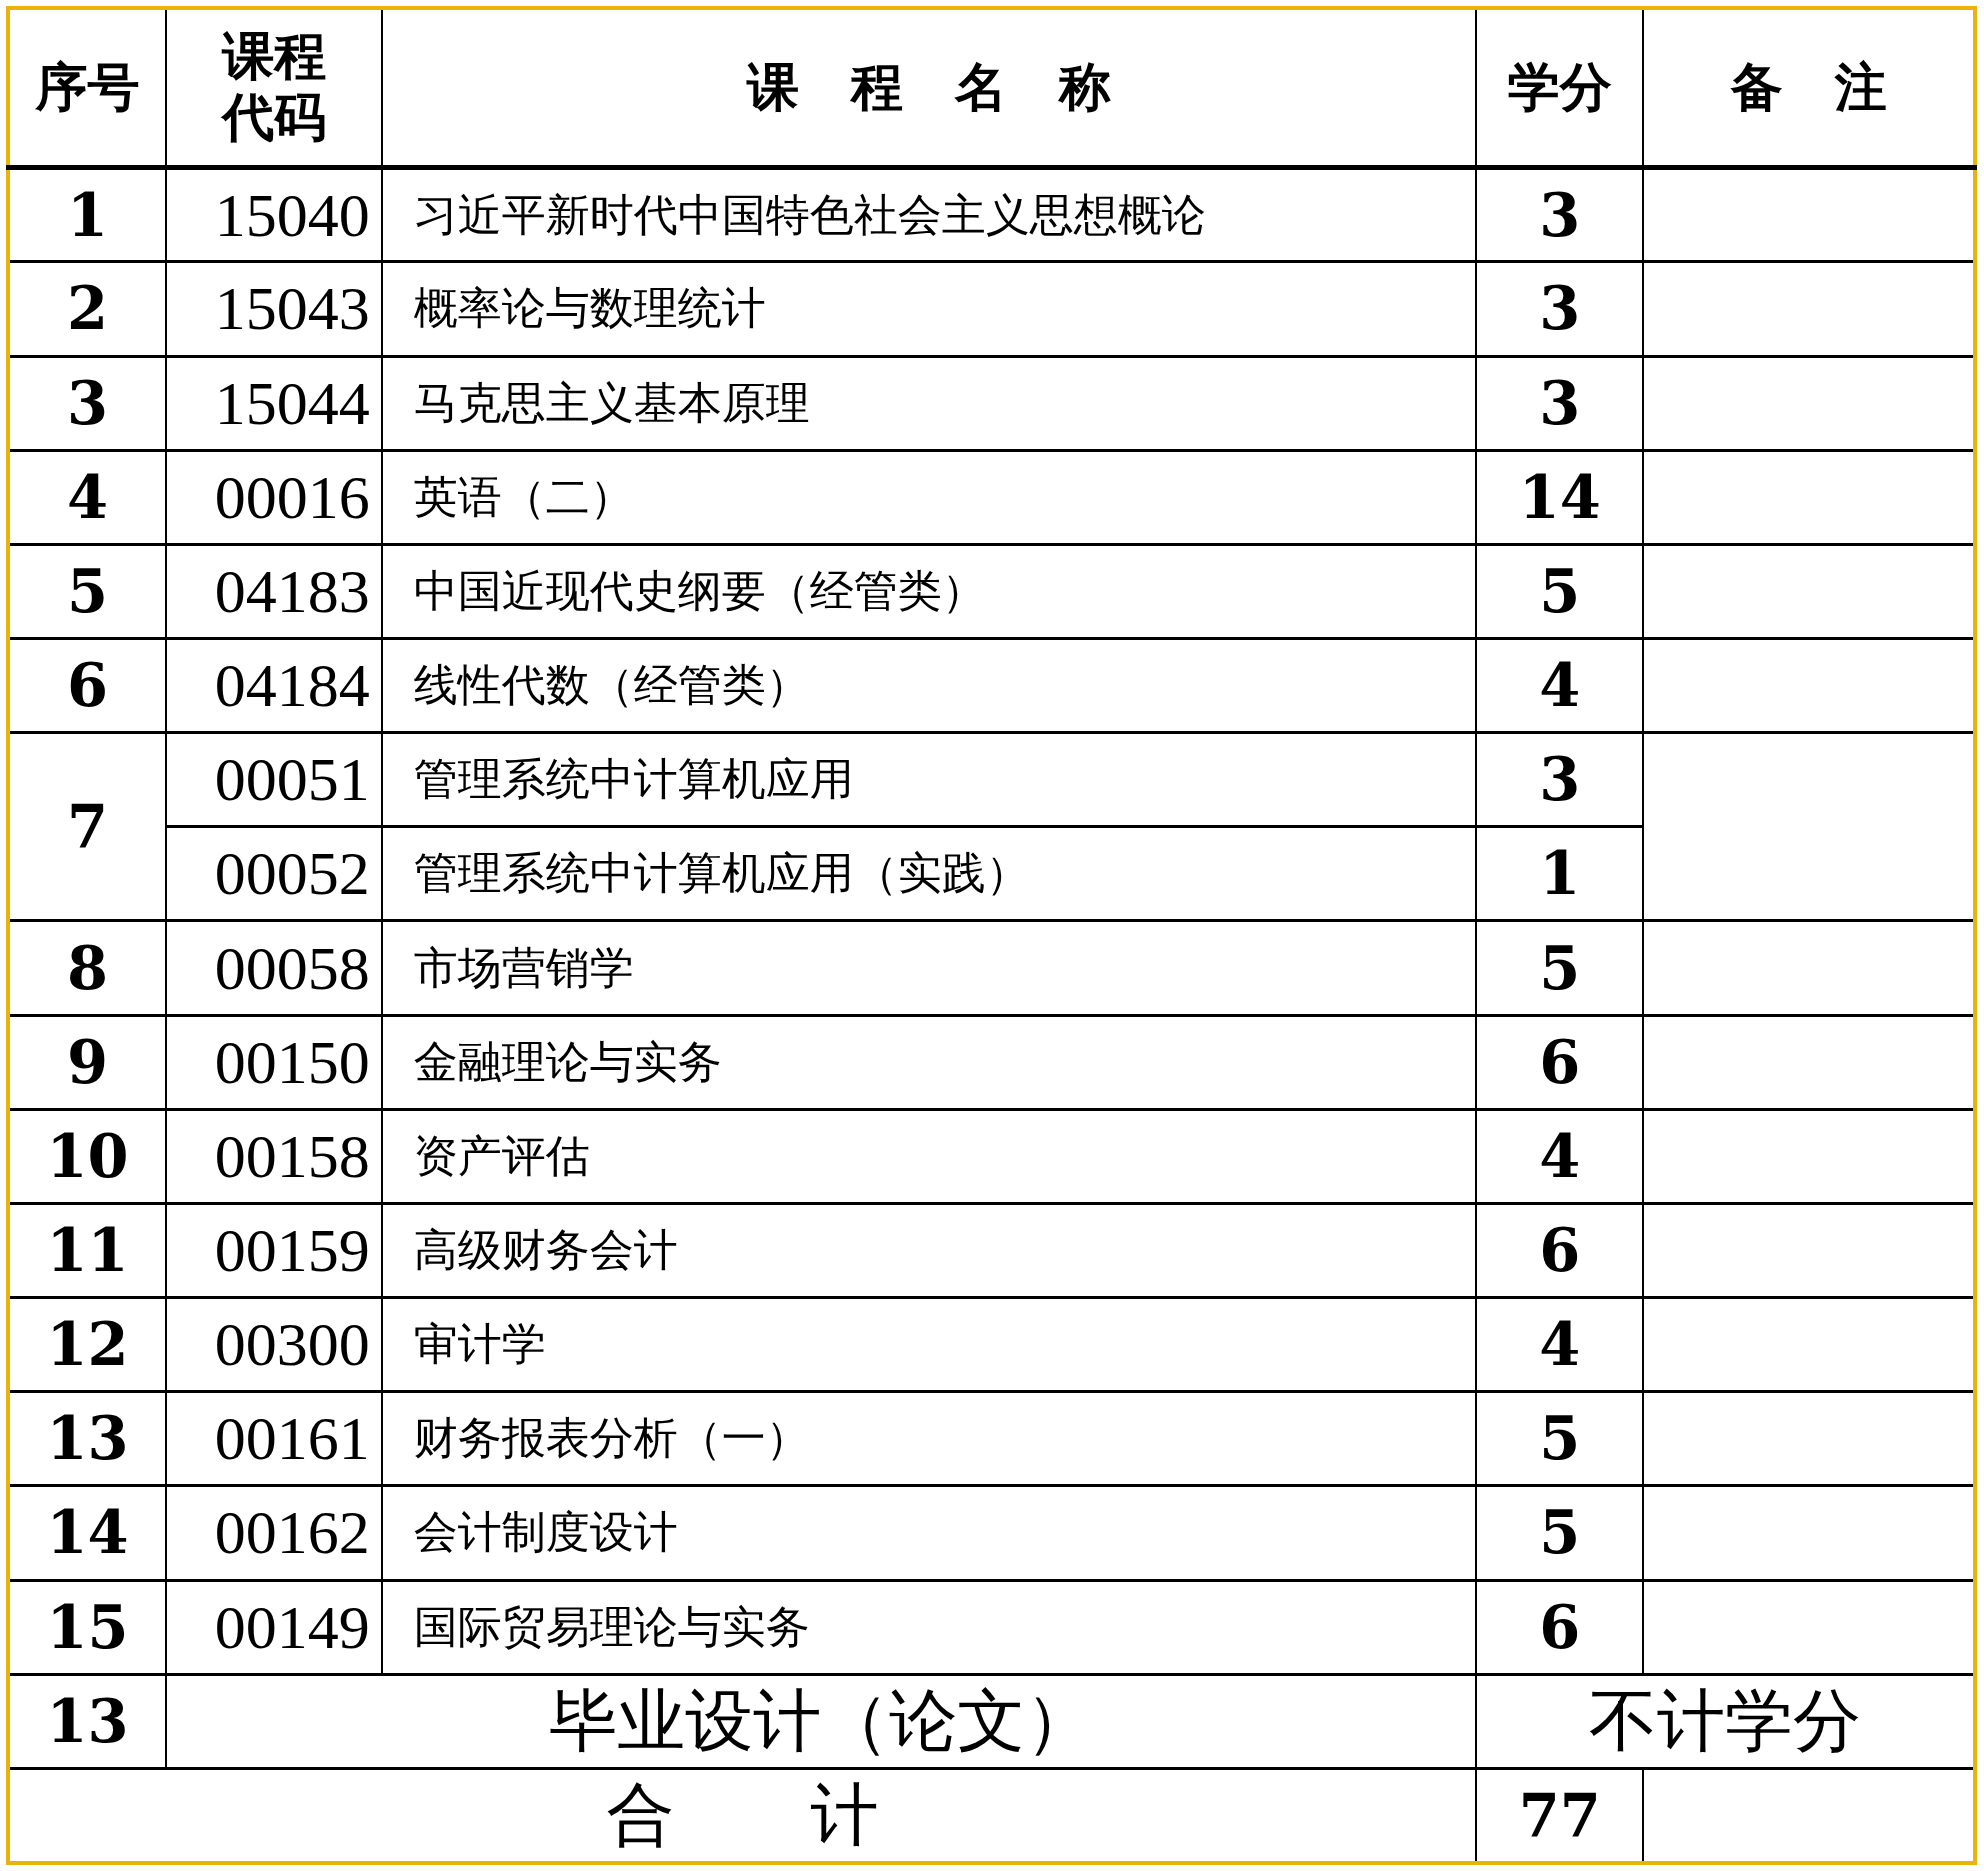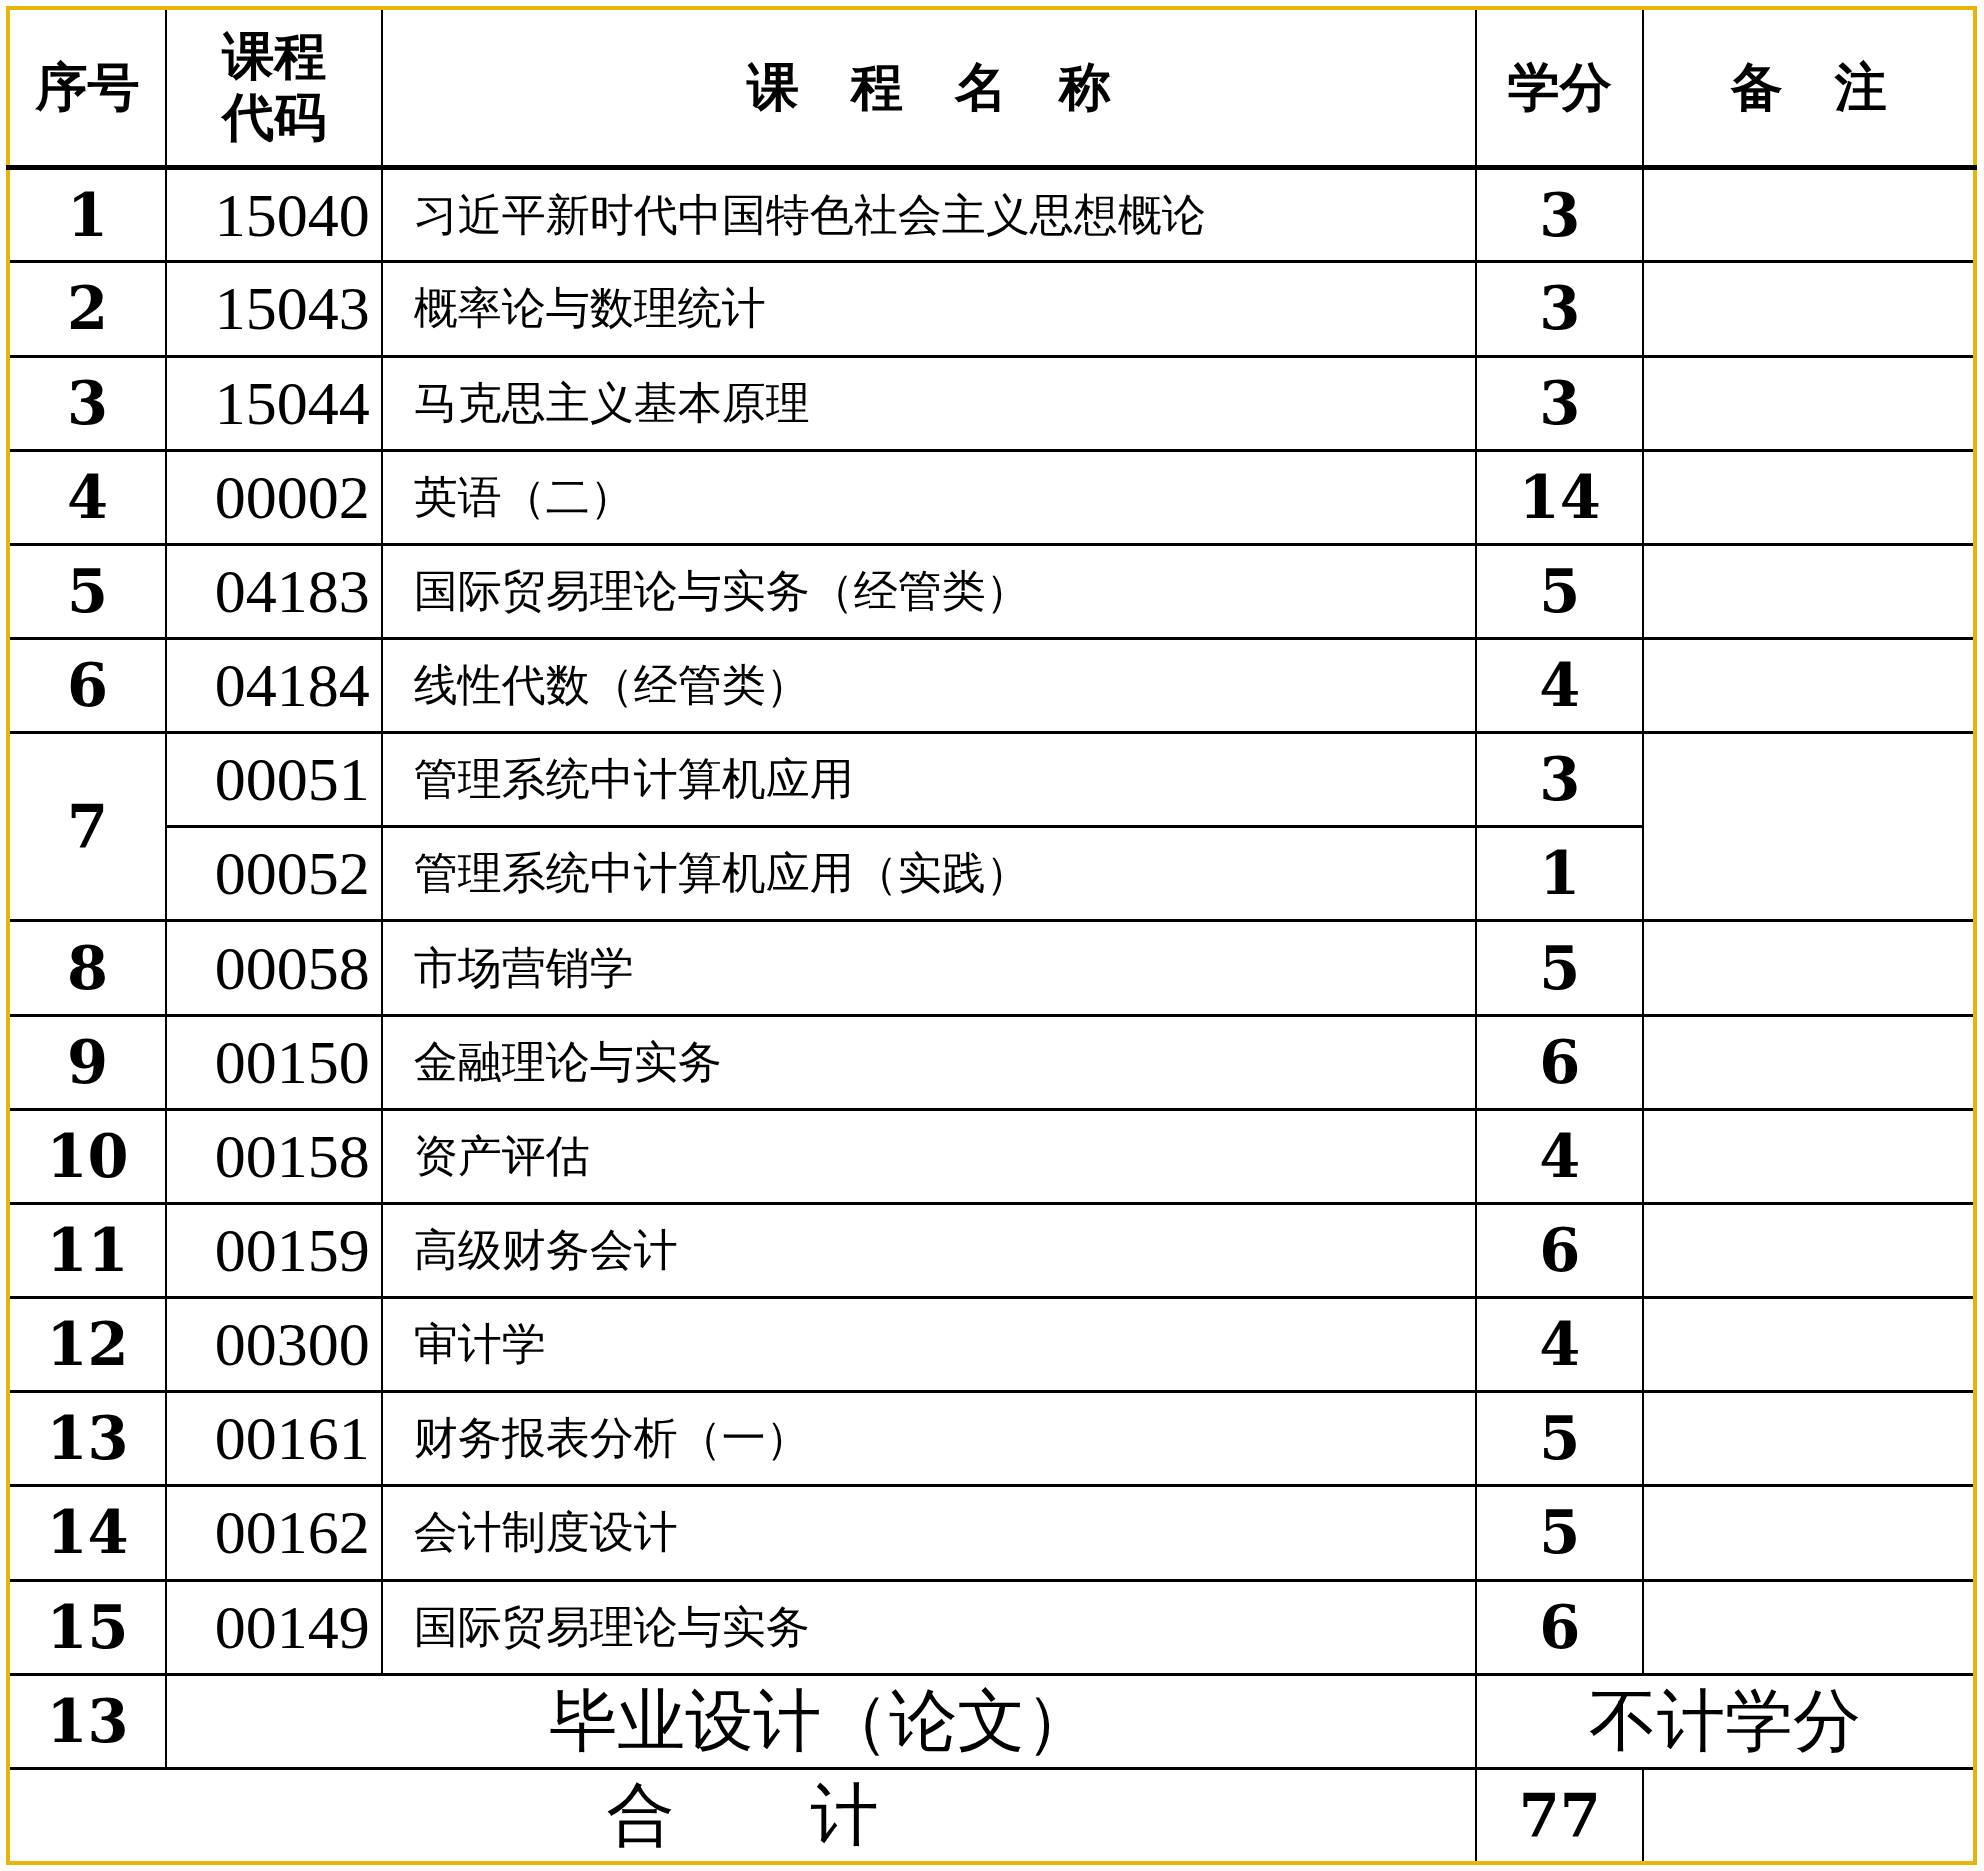--- a/index.html
+++ b/index.html
@@ -115,29 +115,29 @@
       </tr>
       <tr>
         <td class="c-no">3</td>
         <td class="c-code">15044</td>
         <td class="c-name">马克思主义基本原理</td>
         <td class="c-cred">3</td>
         <td class="c-rem"></td>
       </tr>
       <tr>
         <td class="c-no">4</td>
-        <td class="c-code">00002</td>
+        <td class="c-code">00016</td>
         <td class="c-name">英语（二）</td>
         <td class="c-cred">14</td>
         <td class="c-rem"></td>
       </tr>
       <tr>
         <td class="c-no">5</td>
         <td class="c-code">04183</td>
-        <td class="c-name">国际贸易理论与实务（经管类）</td>
+        <td class="c-name">中国近现代史纲要（经管类）</td>
         <td class="c-cred">5</td>
         <td class="c-rem"></td>
       </tr>
       <tr>
         <td class="c-no">6</td>
         <td class="c-code">04184</td>
         <td class="c-name">线性代数（经管类）</td>
         <td class="c-cred">4</td>
         <td class="c-rem"></td>
       </tr>

